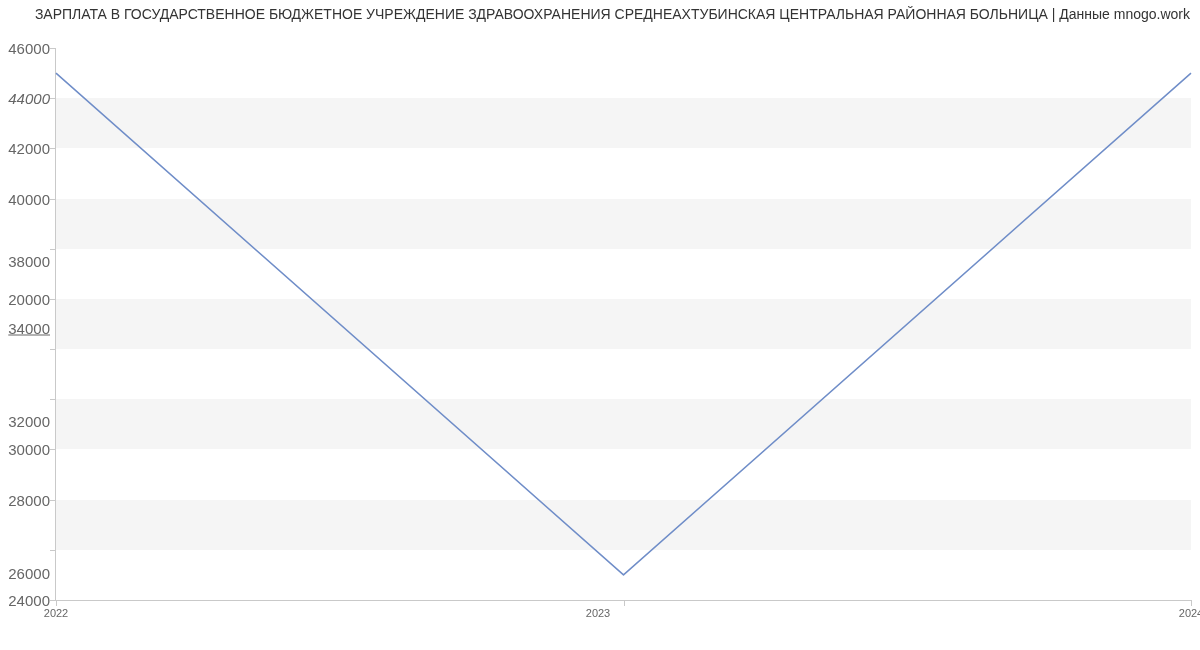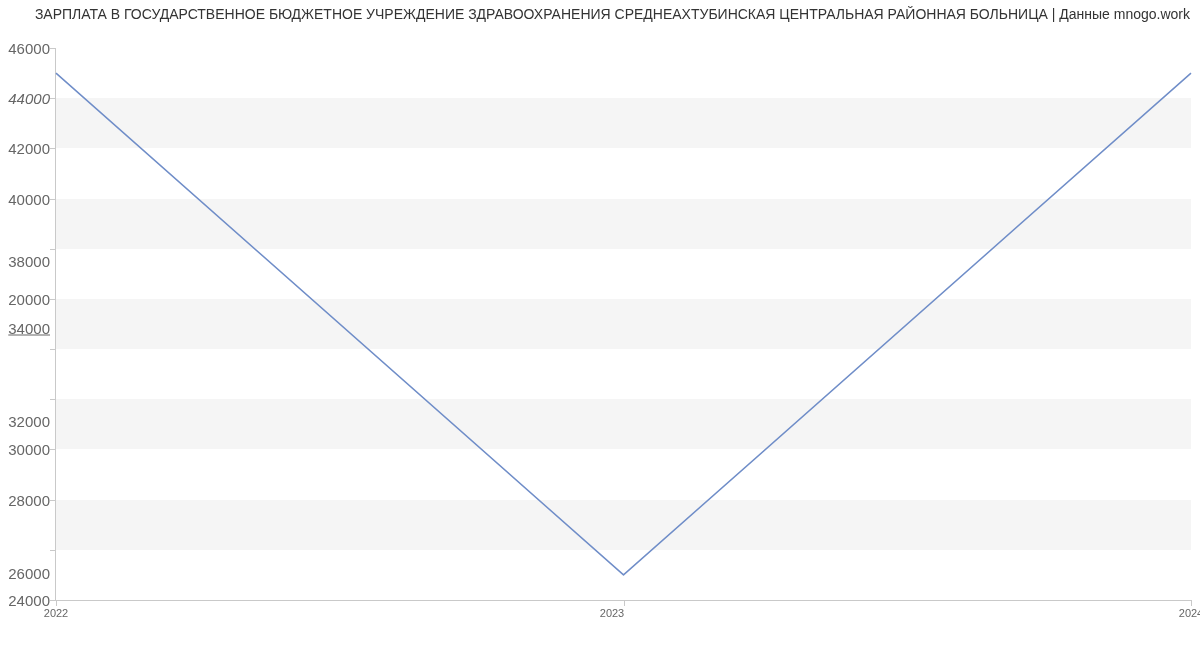--- a/index.html
+++ b/index.html
@@ -106,21 +106,21 @@
       <div class="ytick" style="top: 301.091px;"></div>
       <div class="ytick" style="top: 250.909px;"></div>
       <div class="ytick" style="top: 200.727px;"></div>
       <div class="ytick" style="top: 150.545px;"></div>
       <div class="ytick" style="top: 100.364px;"></div>
       <div class="ytick" style="top: 50.1818px;"></div>
       <div class="ytick" style="top: 0px;"></div>
       <div class="xtick" style="left: 0px;"></div>
       <div class="xlabel" style="left: 0px;">2022</div>
       <div class="xtick" style="left: 567.5px;"></div>
-      <div class="xlabel" style="left: 556px;">2023</div>
+      <div class="xlabel" style="left: 542px;">2023</div>
       <div class="xtick" style="left: 1135px;"></div>
       <div class="xlabel" style="left: 1135px;">2024</div>
     </div>
 <div class="ylabel" style="top: 600px;">24000</div>
     <div class="ylabel" style="top: 573px;">26000</div>
     <div class="ylabel" style="top: 499.636px; text-align: right;">28000</div>
     <div class="ylabel" style="top: 449.455px;">30000</div>
     <div class="ylabel" style="top: 421px;">32000</div>
     <div class="ylabel" style="top: 328px; text-decoration: underline;">34000</div>
     <div class="ylabel" style="top: 298.909px;">20000</div>

